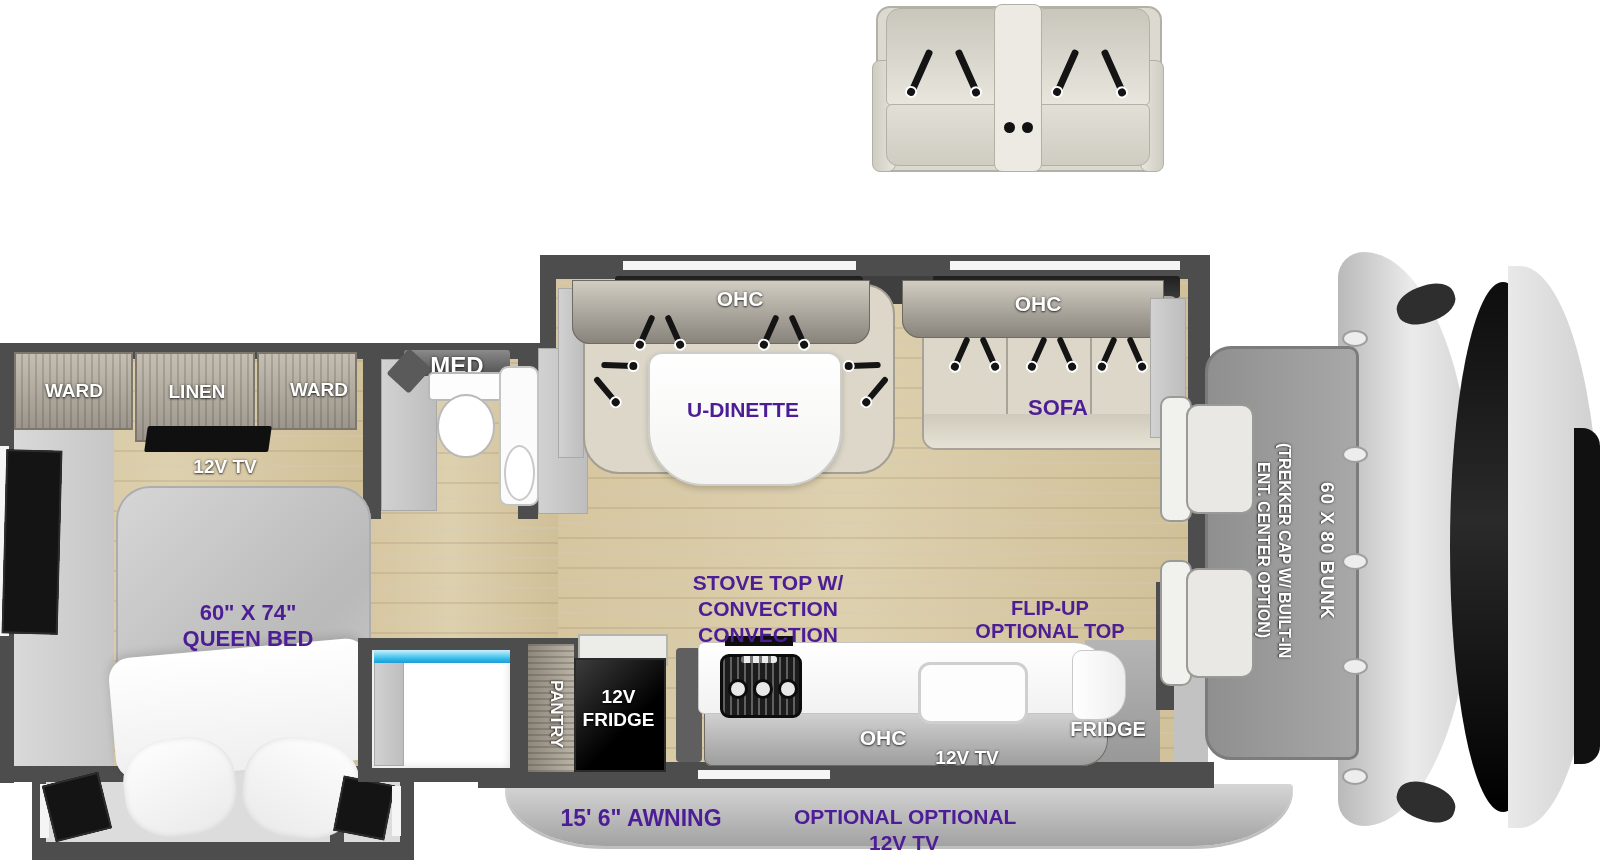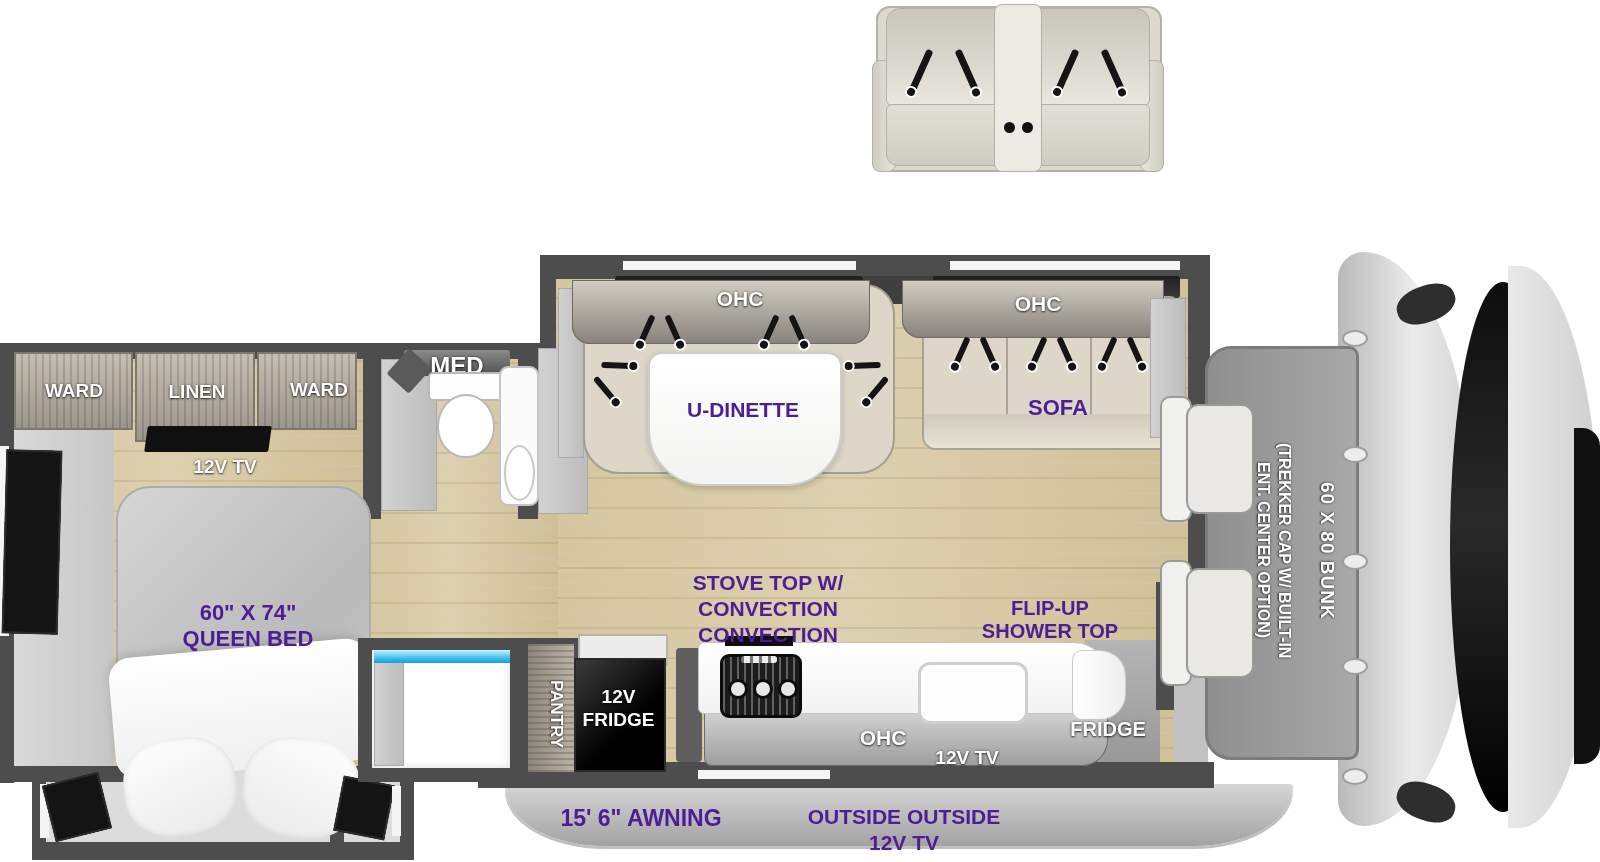--- a/index.html
+++ b/index.html
@@ -50,21 +50,21 @@
   <div class="wood" style="left:363px;top:357px;width:195px;height:292px;"></div>
   <div class="wood" style="left:14px;top:357px;width:351px;height:410px;"></div>
   <div class="gray" style="left:14px;top:430px;width:100px;height:338px;"></div>
   <div class="gray" style="left:46px;top:768px;width:354px;height:76px;background:#dcdcdc;"></div>
   <div class="gray" style="left:1085px;top:640px;width:75px;height:124px;background:linear-gradient(180deg,#b5b5b5,#989898);"></div>
   <div class="gray" style="left:1174px;top:640px;width:34px;height:124px;background:#c2c2c2;"></div>
 
   <div class="abs" style="left:505px;top:784px;width:788px;height:62px;background:linear-gradient(180deg,#d6d6d6,#a2a2a2);border-radius:4px 4px 100px 100px / 4px 4px 58px 58px;box-shadow:0 3px 0 rgba(0,0,0,.25);"></div>
   <div class="lbl lb" style="left:541px;top:806px;width:200px;font-size:23px;">15' 6" AWNING</div>
   <div class="lbl lb" style="left:794px;top:804px;width:220px;font-size:21px;line-height:1.25;">
-    <div>OUTSIDE OUTSIDE</div>
+    <div>OPTIONAL OPTIONAL</div>
     <div>12V TV</div>
   </div>
 
   <div class="wall" style="left:540px;top:255px;width:670px;height:24px;"></div>
   <div class="sill" style="left:623px;top:261px;width:233px;height:9px;"></div>
   <div class="sill" style="left:950px;top:261px;width:230px;height:9px;"></div>
   <div class="topper" style="left:615px;top:276px;width:248px;height:22px;"></div>
   <div class="topper" style="left:932px;top:276px;width:248px;height:22px;"></div>
   <div class="wall" style="left:863px;top:276px;width:70px;height:28px;background:#3f3f3f;"></div>
   <div class="wall" style="left:540px;top:255px;width:16px;height:104px;"></div>
@@ -149,21 +149,21 @@
   <div class="lbl lw" style="left:848px;top:726px;width:70px;font-size:21px;">OHC</div>
   <div class="lbl lw" style="left:927px;top:747px;width:80px;font-size:19px;">12V TV</div>
   <div class="lbl lw" style="left:1068px;top:718px;width:80px;font-size:20px;">FRIDGE</div>
   <div class="lbl lb" style="left:658px;top:570px;width:220px;font-size:21px;line-height:1.23;">
     <div>STOVE TOP W/</div>
     <div>CONVECTION</div>
     <div>CONVECTION</div>
   </div>
   <div class="lbl lb" style="left:960px;top:597px;width:180px;font-size:20px;line-height:1.15;">
     <div>FLIP-UP</div>
-    <div>SHOWER TOP</div>
+    <div>OPTIONAL TOP</div>
   </div>
 
   <div class="slab" style="left:558px;top:288px;width:26px;height:170px;"></div>
   <div class="bench" style="left:583px;top:284px;width:308px;height:186px;border-radius:30px 30px 36px 36px;"></div>
   <div class="ohcband" style="left:572px;top:280px;width:298px;height:64px;"></div>
   <div class="abs" style="left:648px;top:352px;width:190px;height:130px;background:linear-gradient(180deg,#ffffff,#f3f3f1);border:2px solid #cdcdc9;border-radius:14px 14px 56px 56px;box-shadow:0 3px 6px rgba(0,0,0,.18);"></div>
   <div class="vm" style="left:634px;top:314px;">
       <b class="l"></b>
       <b class="r"></b>
     </div>

